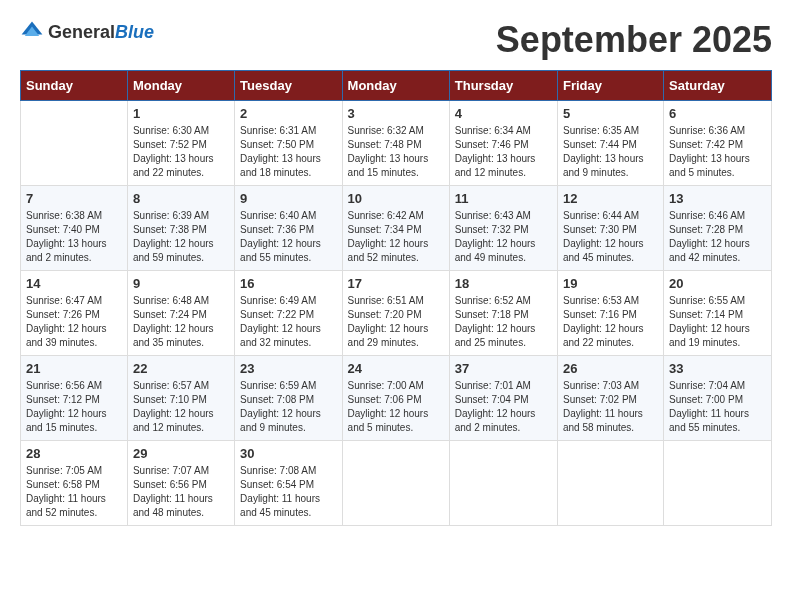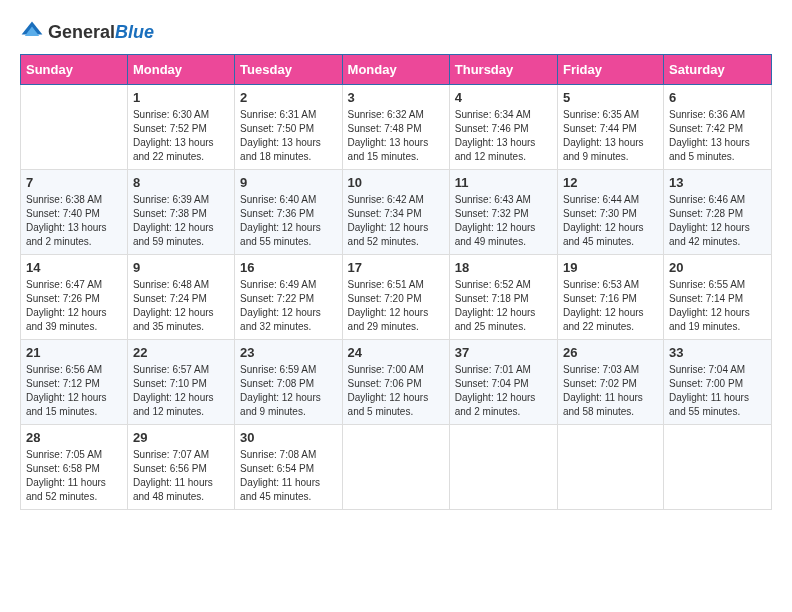--- a/index.html
+++ b/index.html
@@ -51,21 +51,21 @@
     .location-title {
       font-size: 16px;
       color: #555;
     }
     .calendar-table {
       width: 100%;
       border-collapse: collapse;
       border: 1px solid #ccc;
     }
     .calendar-table th {
-      background-color: #ec4899;
+      background-color: #7f1d1d;
       color: #fff;
       font-size: 13px;
       font-weight: bold;
       padding: 7px 5px;
       text-align: left;
       border: 1px solid #2e6aad;
     }
     .calendar-table td {
       vertical-align: top;
       padding: 5px 5px;
@@ -106,20 +106,21 @@
       <polygon points="15,8 24,20 6,20" fill="#5aadea"></polygon>
     </svg>
     <div>
       <div style="display:flex; gap:0;">
         <span class="logo-text-general">General</span>
         <span class="logo-text-blue">Blue</span>
       </div>
     </div>
   </div>
   <div class="title-section">
+    <div class="month-title">September 2025</div>
   </div>
 </div>
 
 <table class="calendar-table">
   <thead>
     <tr>
       <th>Sunday</th>
       <th>Monday</th>
       <th>Tuesday</th>
       <th>Monday</th>

